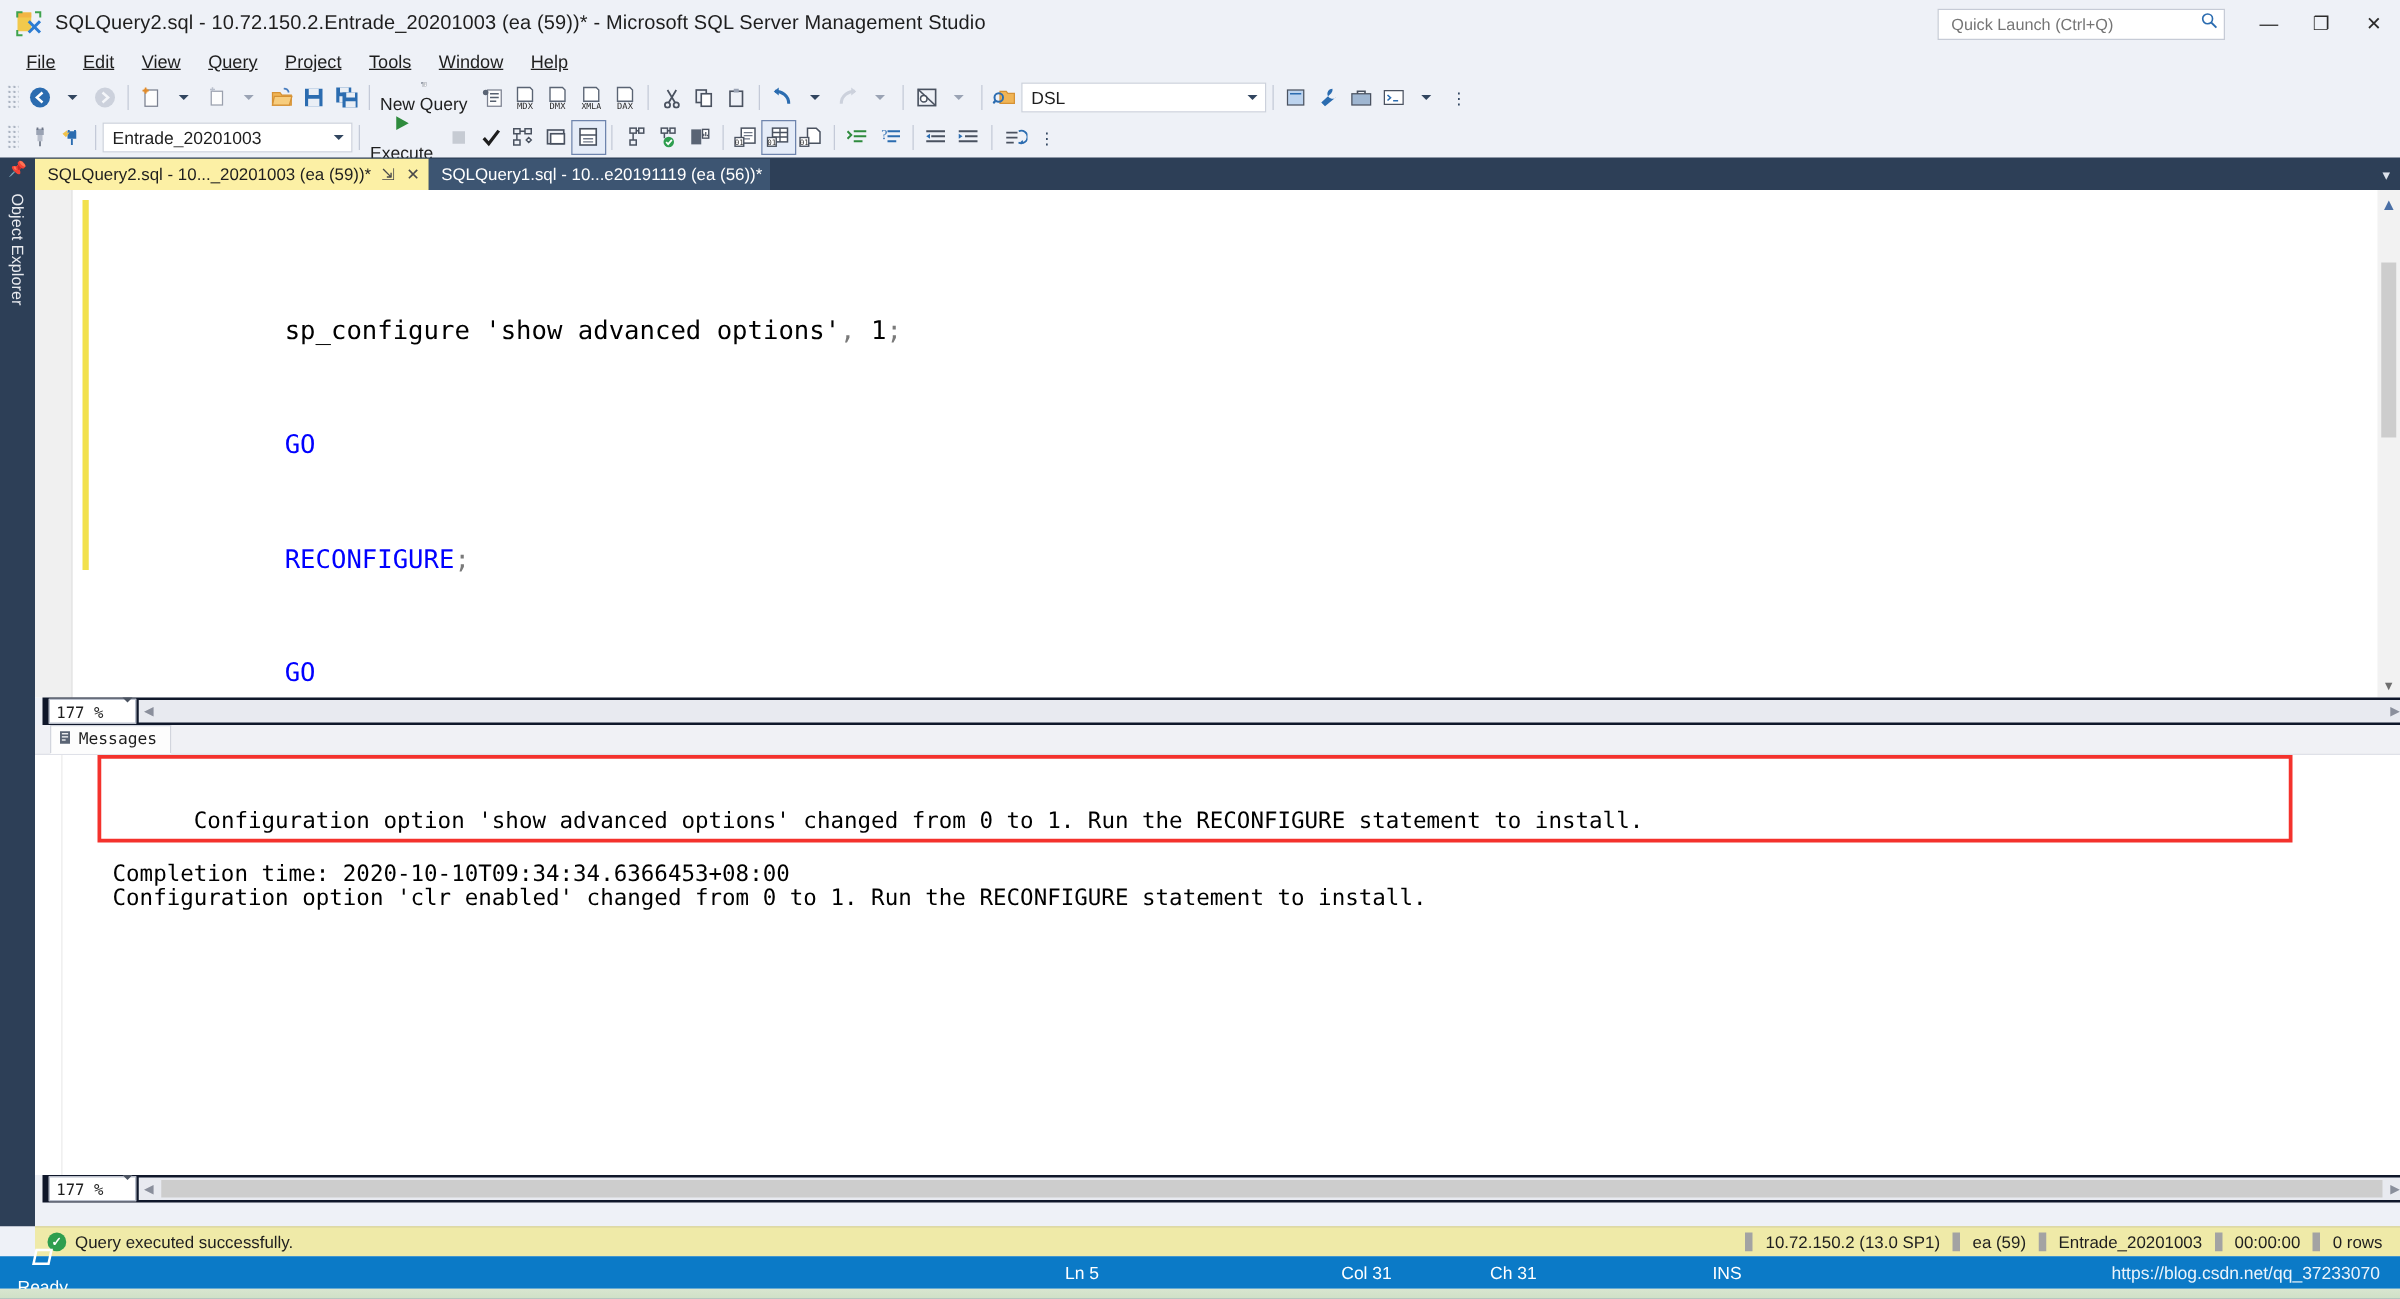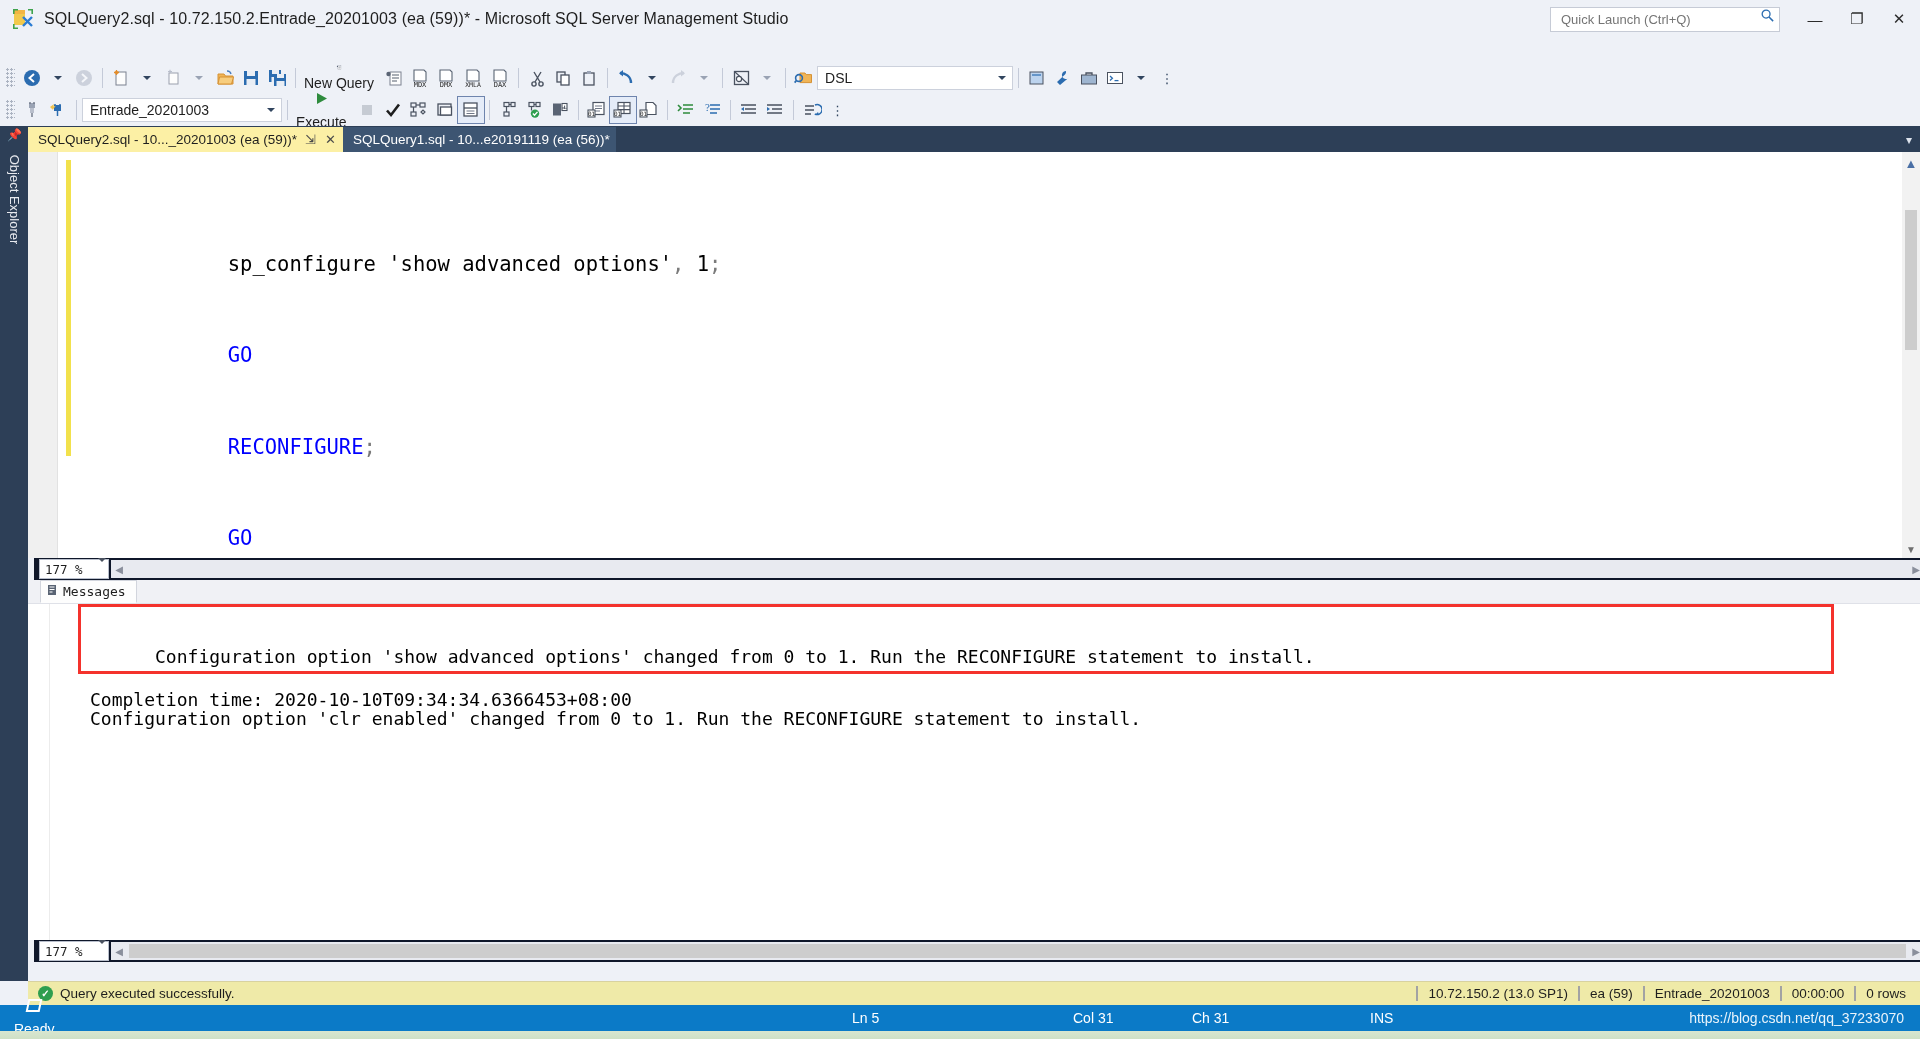--- a/index.html
+++ b/index.html
@@ -30,21 +30,21 @@
     font-size: 16px; color: #1e1e1e; letter-spacing: 0.1px;
     white-space: nowrap;
   }
   .titlebar-right {
     position: absolute; right: 0; top: 0; height: 38px;
     display: flex; align-items: center;
   }
   .quick-launch {
     width: 230px; height: 25px; background: #ffffff;
     border: 1px solid #c6cbd6;
-    display: flex; padding: 0 4px 0 8px;
+    display: flex; align-items: center; padding: 0 4px 0 8px;
     margin-right: 14px;
   }
   .quick-launch input {
     border: 0; outline: 0; flex: 1 1 auto; font-size: 13px;
     color: #6d6d6d; font-family: "Liberation Sans", sans-serif;
     background: transparent;
   }
   .win-btn {
     width: 42px; height: 38px; display: flex; align-items: center;
     justify-content: center; color: #2b2b2b; font-size: 15px;
@@ -256,21 +256,21 @@
     background: #efeaa8; border-top: 1px solid #d8d2a0;
     display: flex; align-items: center; font-size: 13.5px; color: #1e1e1e;
   }
   .ys-left { display: flex; align-items: center; gap: 7px; padding-left: 10px; }
   .ys-ok {
     width: 15px; height: 15px; border-radius: 50%; background: #2e9e4f;
     color: #fff; font-size: 10px; display: flex; align-items: center;
     justify-content: center; font-weight: bold;
   }
   .ys-right { margin-left: auto; display: flex; align-items: center; }
-  .ys-cell { padding: 0 10px; border-left: 2px solid #a3a3a3; white-space: nowrap; }
+  .ys-cell { padding: 0 10px; border-left: 6px solid #a3a3a3; white-space: nowrap; }
   .ys-cell.last { padding-right: 14px; }
 
   
   .bluebar {
     position: absolute; left: 0; top: 1005px; width: 1920px; height: 26px;
     background: #0b7ac7; color: #ffffff; display: flex; align-items: center;
     font-size: 14px;
   }
   .bluebar .bb-ready { display: flex; align-items: center; gap: 9px; padding-left: 14px; flex-direction: column; }
   .bb-flagicon {
@@ -313,20 +313,30 @@
             <line x1="9.6" y1="9.6" x2="14" y2="14" stroke="#2b6cb0" stroke-width="1.6"></line>
           </svg>
         </span>
       </div>
       <div class="win-btn">—</div>
       <div class="win-btn">❐</div>
       <div class="win-btn close">✕</div>
     </div>
   </div>
 
+  <div class="menubar">
+    <div class="menu-item"><u>File</u></div>
+    <div class="menu-item"><u>Edit</u></div>
+    <div class="menu-item"><u>View</u></div>
+    <div class="menu-item"><u>Query</u></div>
+    <div class="menu-item"><u>Project</u></div>
+    <div class="menu-item"><u>Tools</u></div>
+    <div class="menu-item"><u>Window</u></div>
+    <div class="menu-item"><u>Help</u></div>
+  </div>
 
   <div class="toolbar row1">
     <div class="grip"></div>
 
     <div class="tb-btn">
       <svg width="18" height="18" viewBox="0 0 18 18">
           <circle cx="9" cy="9" r="8" fill="#2b6cb0"></circle>
           <path d="M11 5 L6.5 9 L11 13" stroke="#fff" stroke-width="2" fill="none"></path>
         </svg>
     </div>

